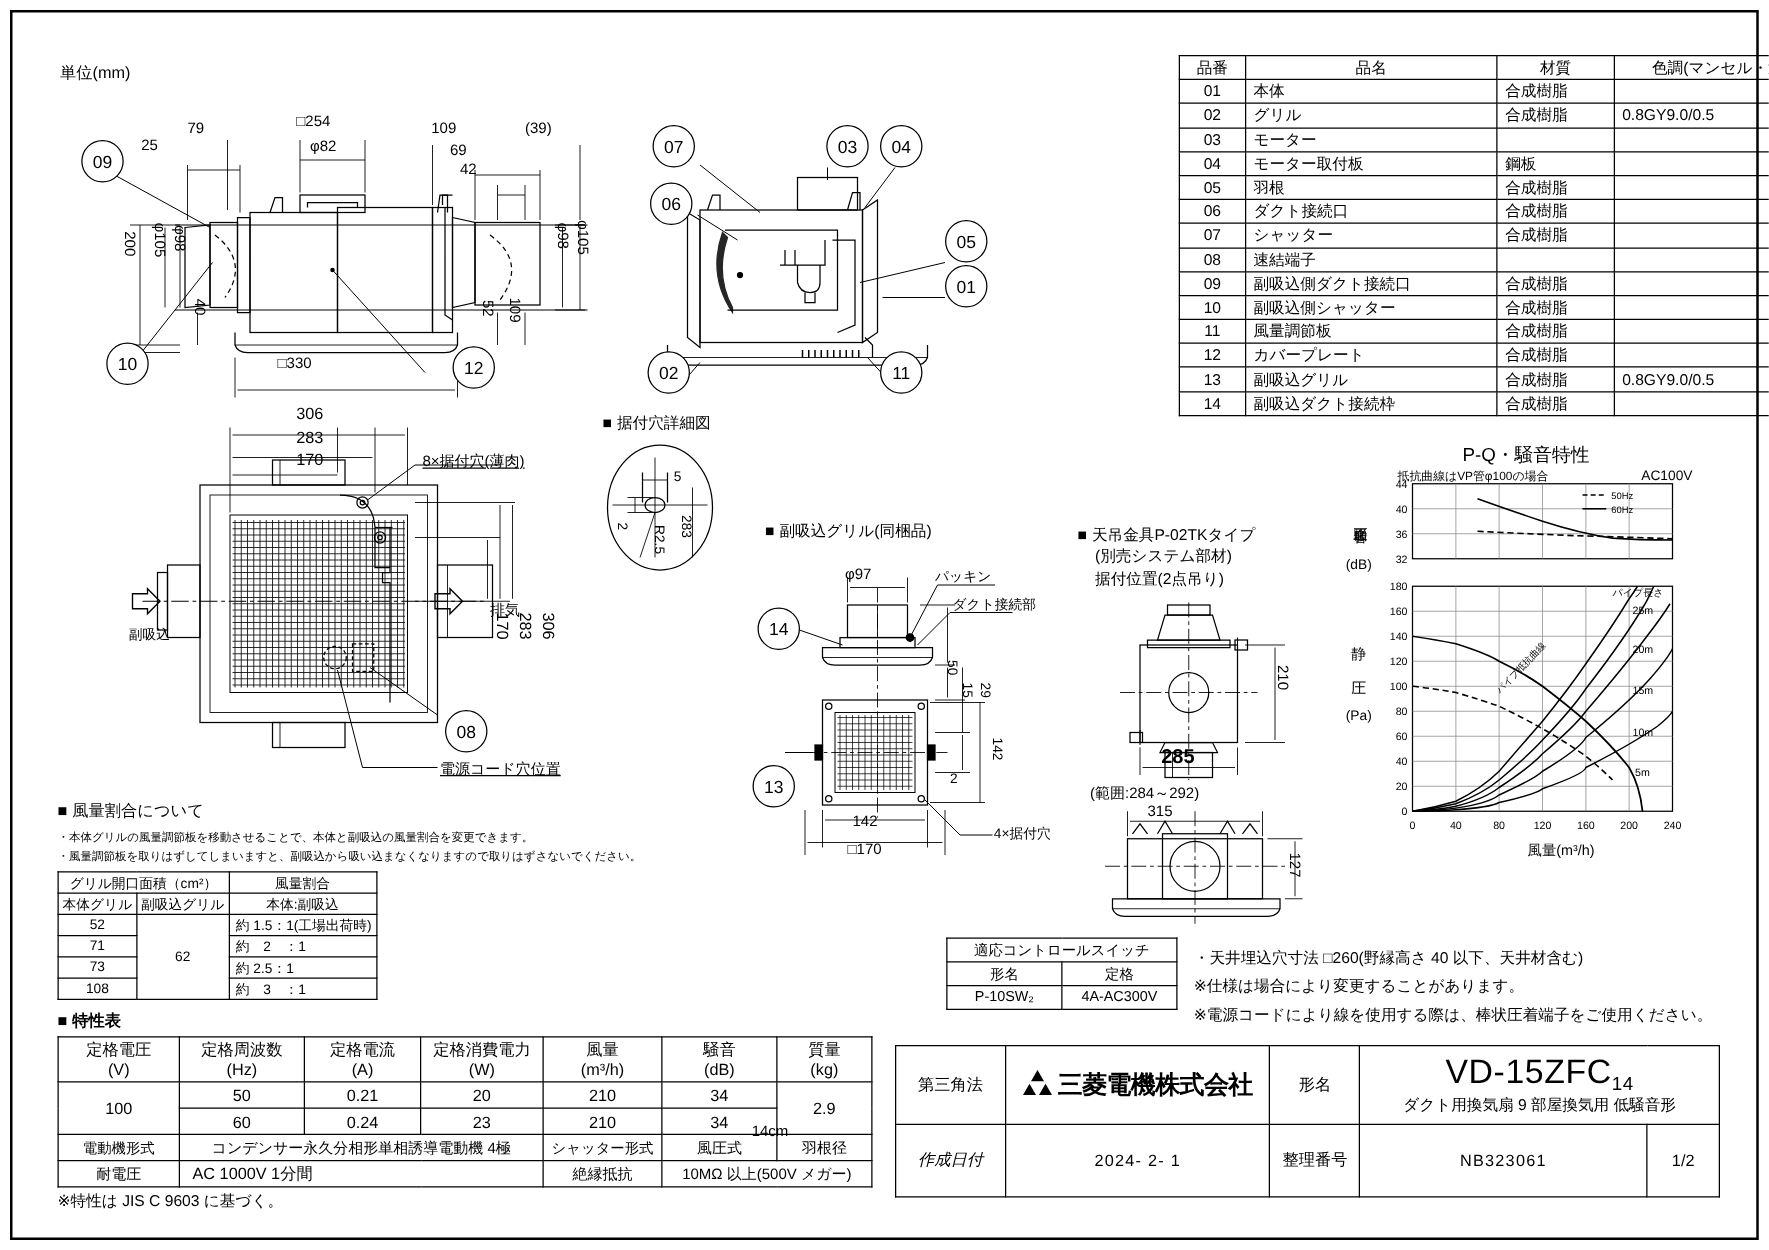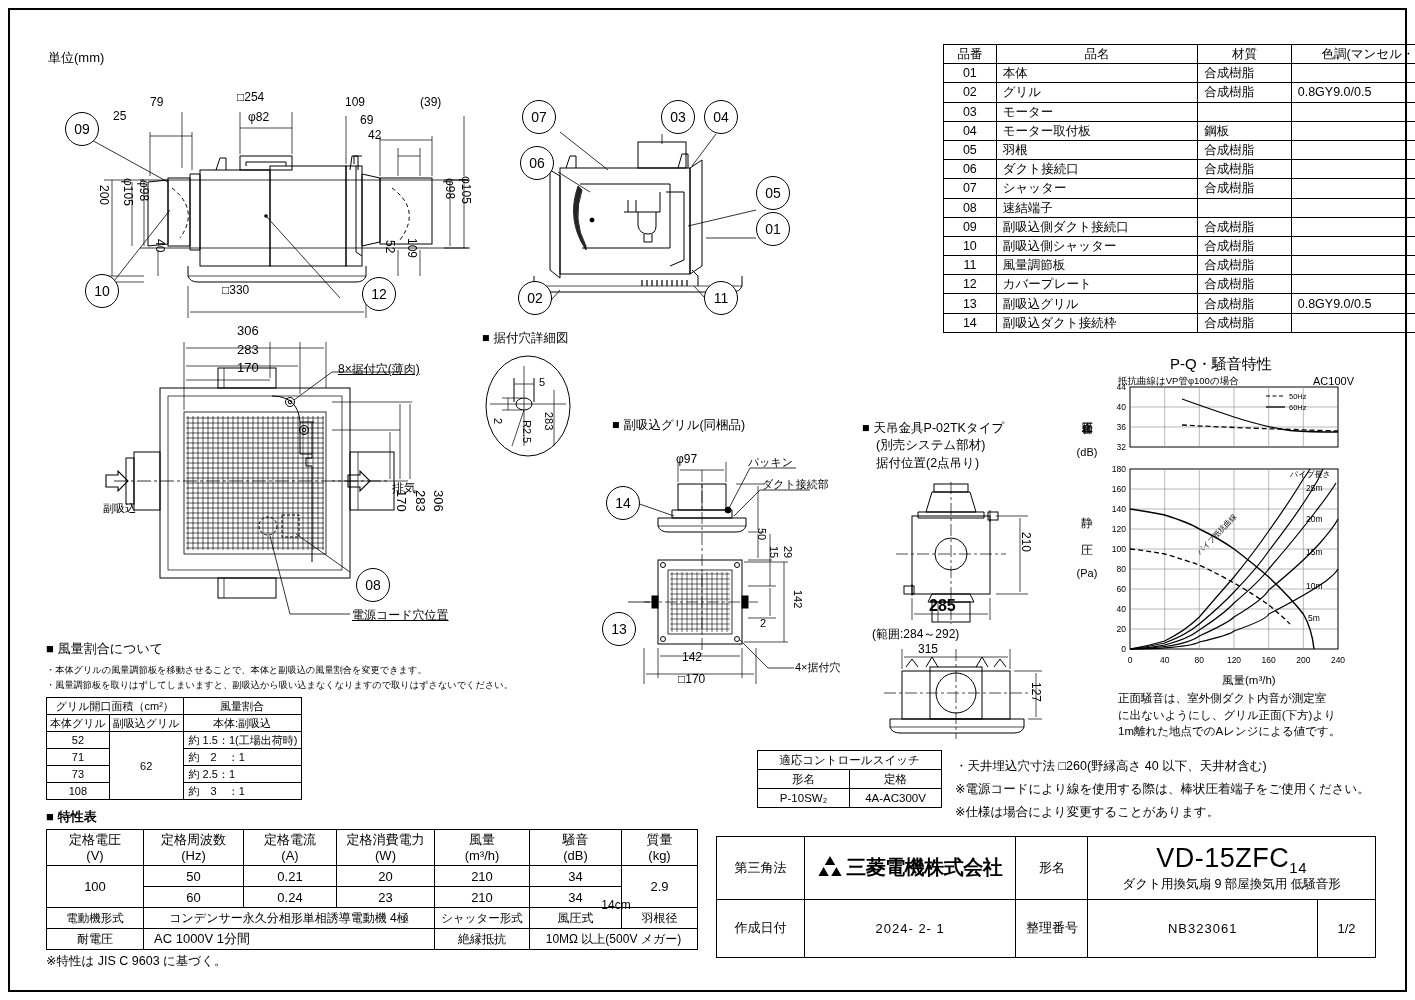--- a/index.html
+++ b/index.html
@@ -780,25 +780,20 @@
         <text x="69.3" y="194" font-size="8.5" text-anchor="middle" font-family="Liberation Sans, sans-serif">80</text>
         <text x="104" y="194" font-size="8.5" text-anchor="middle" font-family="Liberation Sans, sans-serif">120</text>
         <text x="138.7" y="194" font-size="8.5" text-anchor="middle" font-family="Liberation Sans, sans-serif">160</text>
         <text x="173.3" y="194" font-size="8.5" text-anchor="middle" font-family="Liberation Sans, sans-serif">200</text>
         <text x="208" y="194" font-size="8.5" text-anchor="middle" font-family="Liberation Sans, sans-serif">240</text>
       </g>
     </svg>
     <div class="abs" style="left:98px; top:318px; font-size:11.5px;margin-left:16px;">風量(m³/h)</div>
   </div>
 
-  <div class="abs" style="left:1118px; top:690px;">
-    <div class="note-line">正面騒音は、室外側ダクト内音が測定室</div>
-    <div class="note-line">に出ないようにし、グリル正面(下方)より</div>
-    <div class="note-line">1m離れた地点でのAレンジによる値です。</div>
-  </div>
 
   <div id="ratio-wrap">
     <div class="bullet" style="font-size:13px;">風量割合について</div>
     <div style="font-size:9.2px; line-height:1.6; margin-top:5px; white-space:nowrap;">
       <div>・本体グリルの風量調節板を移動させることで、本体と副吸込の風量割合を変更できます。</div>
       <div>・風量調節板を取りはずしてしまいますと、副吸込から吸い込まなくなりますので取りはずさないでください。</div>
     </div>
     <table class="grid" id="ratio-table" style="margin-top:5px;">
       <colgroup>
           <col style="width:62px">
@@ -934,22 +929,22 @@
         <tr>
           <td>P-10SW₂</td>
           <td>4A-AC300V</td>
         </tr>
       </tbody>
     </table>
   </div>
 
   <div class="abs" style="left:955px; top:755px;">
     <div class="note-line" style="font-size:12.5px; line-height:1.85;">・天井埋込穴寸法  □260(野縁高さ 40 以下、天井材含む)</div>
+    <div class="note-line" style="font-size:12.5px; line-height:1.85;">※仕様は場合により変更することがあります。</div>
     <div class="note-line" style="font-size:12.5px; line-height:1.85;">※電源コードにより線を使用する際は、棒状圧着端子をご使用ください。</div>
-    <div class="note-line" style="font-size:12.5px; line-height:1.85;">※仕様は場合により変更することがあります。</div>
   </div>
 
   <div id="title-block">
     <table>
       <colgroup>
         <col style="width:88px">
           <col style="width:212px">
           <col style="width:72px">
         <col style="width:230px">
           <col style="width:58px">
@@ -966,21 +961,21 @@
             </svg>
           </span><span class="mit-name">三菱電機株式会社</span>
         </td>
         <td class="tb-lbl">形名</td>
         <td colspan="2">
           <div class="tb-model"><span>VD-15ZFC</span><sub>14</sub></div>
           <div class="tb-desc">ダクト用換気扇 9 部屋換気用  低騒音形</div>
         </td>
       </tr>
       <tr>
-        <td class="tb-lbl" style="height:58px;">作成日付</td>
+        <td class="tb-lbl" style="height:58px;font-style:italic;">作成日付</td>
         <td class="tb-date">2024- 2- 1</td>
         <td class="tb-lbl">整理番号</td>
         <td class="tb-num">NB323061</td>
         <td class="tb-lbl">1/2</td>
       </tr>
     </tbody>
       </table>
   </div>
 
 </div>

